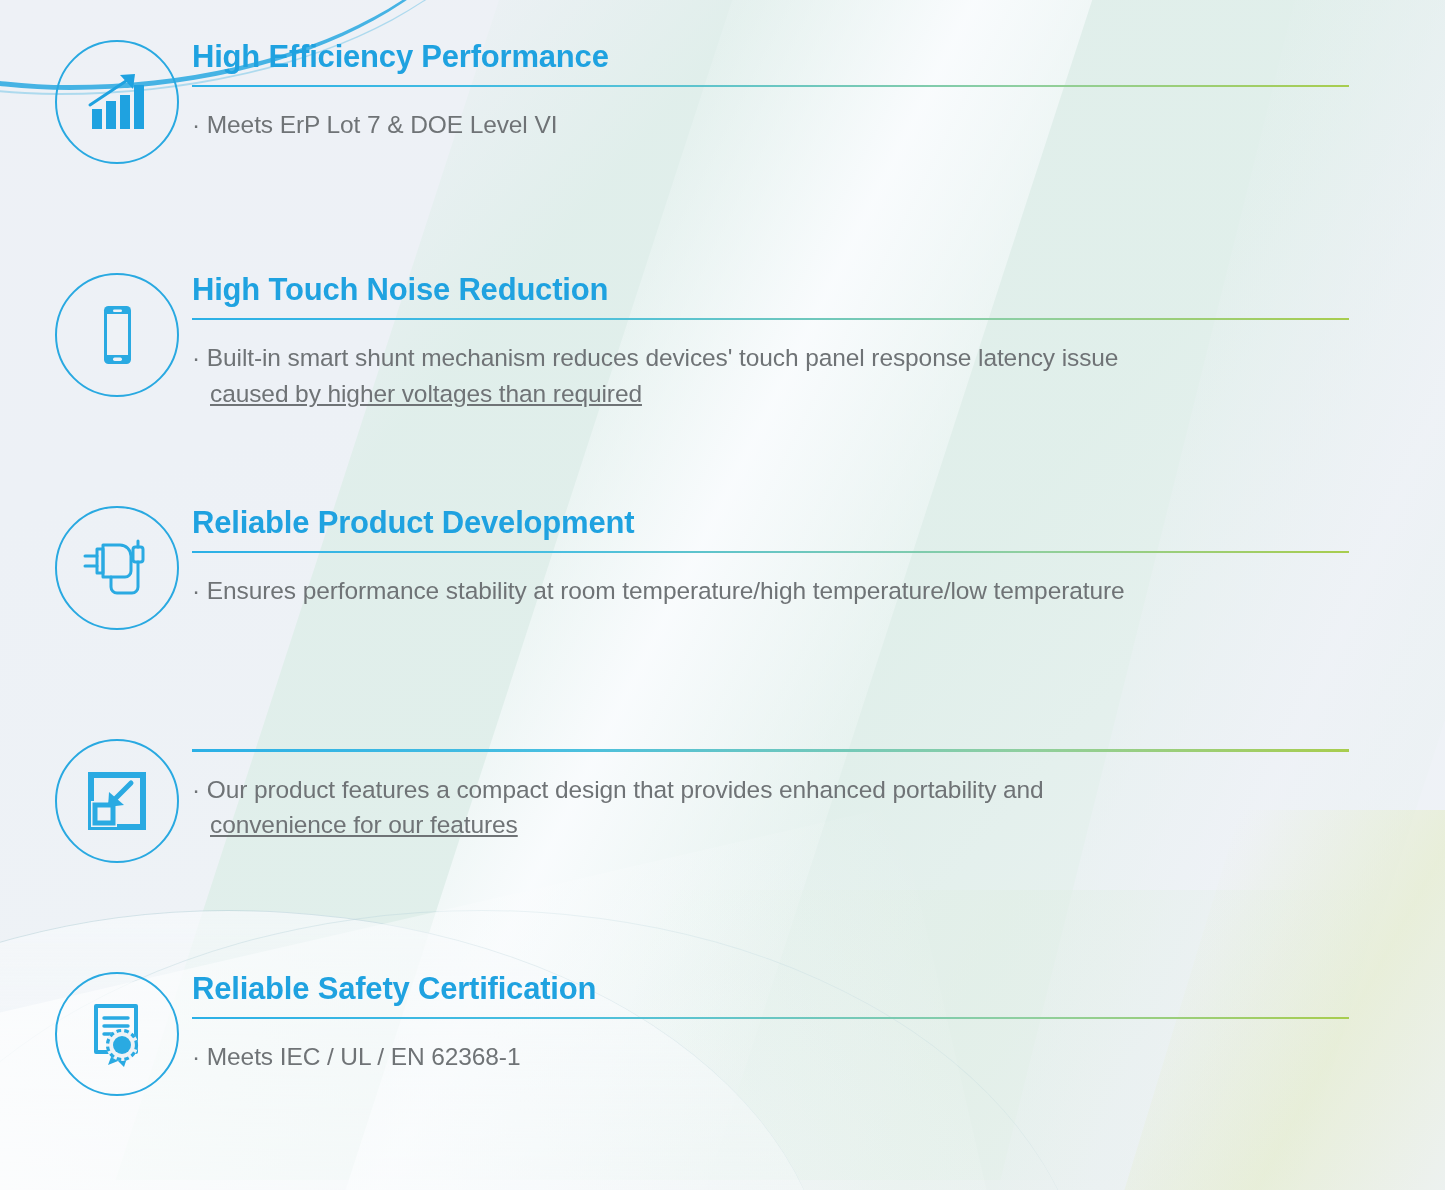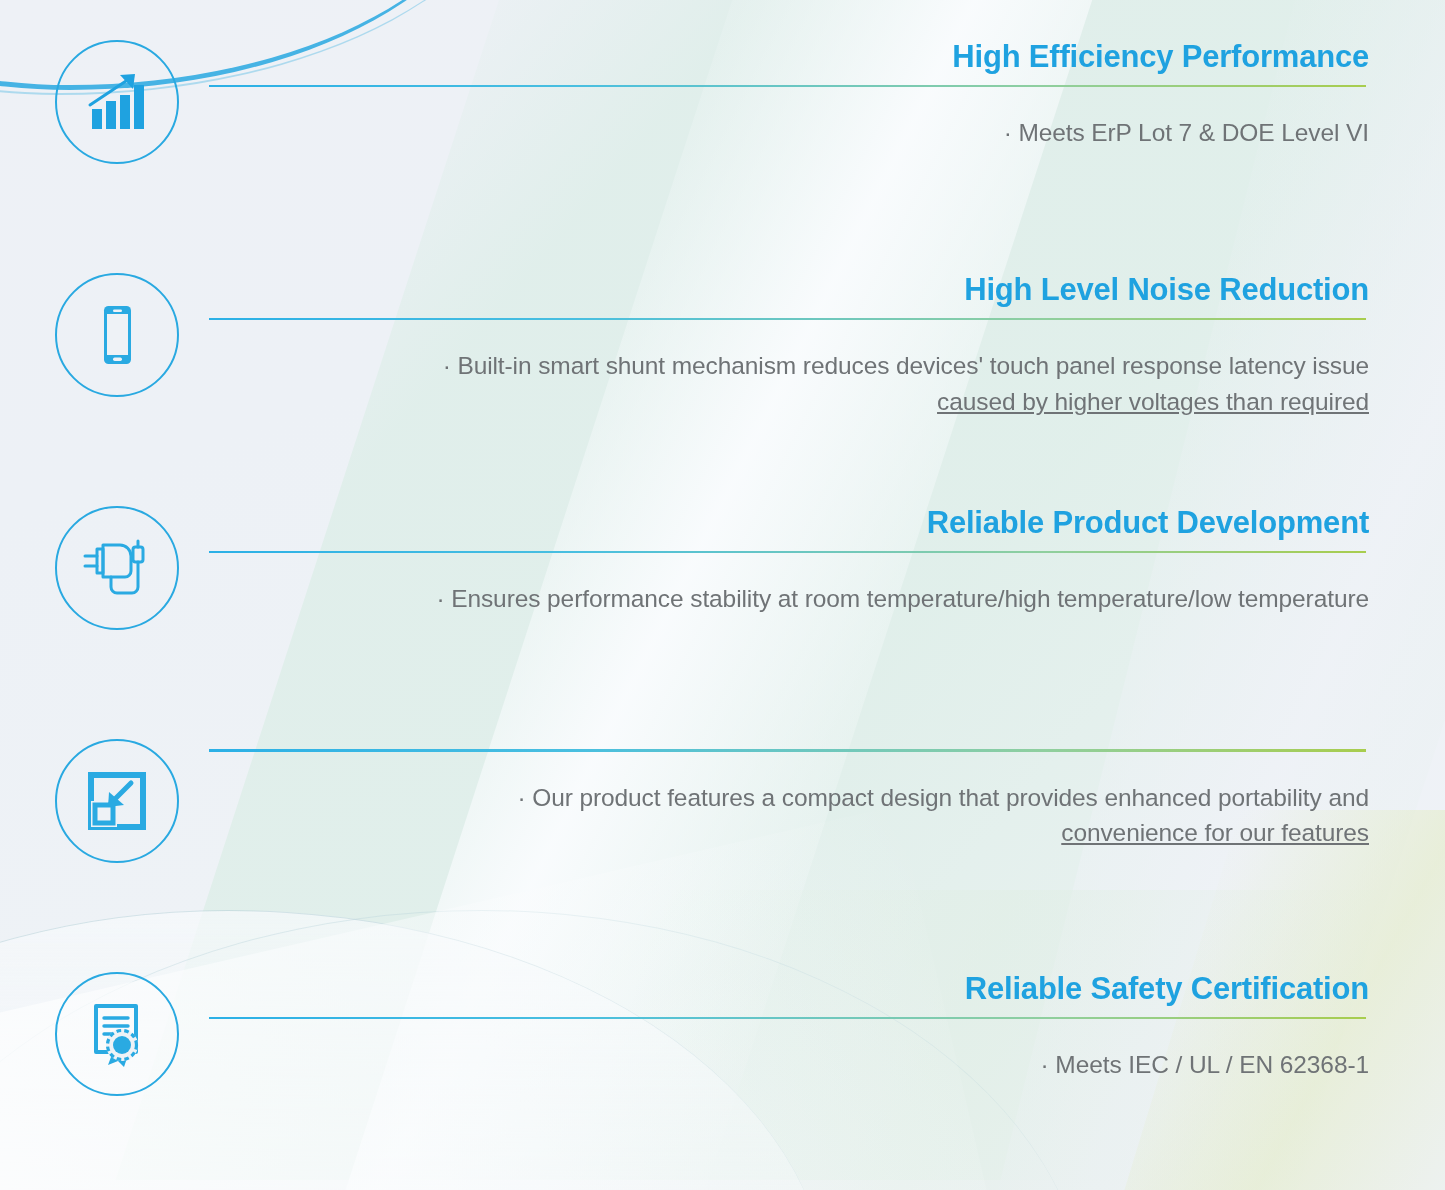--- a/index.html
+++ b/index.html
@@ -135,43 +135,42 @@
     height:124px;
     border-radius:50%;
     border:2.5px solid #29a9e1;
     display:flex;
     align-items:center;
     justify-content:center;
   }
 
   .feature-body {
     position:absolute;
-    left:209px;
+    left:192px;
     width:1160px;
-    text-align:right;
   }
 
   .feature-title {
     font-size:31px;
     font-weight:bold;
     color:#1fa2e0;
     letter-spacing:-0.2px;
     line-height:1.12;
     white-space:nowrap;
   }
 
   .feature-divider {
     margin-top:10px;
     width:1157px;
     height:2.5px;
     background:linear-gradient(90deg, #2bb0e6 0%, #49bfe0 32%, #8fcf9f 72%, #a8cd4e 100%);
   }
 
   .feature-bullets {
-    margin-top:28px;
+    margin-top:20px;
   }
 
   .bullet-line {
     font-size:24.5px;
     color:#6f7376;
     line-height:1.45;
     letter-spacing:-0.1px;
     white-space:pre;
   }
   .bullet-line.cont {
@@ -227,21 +226,21 @@
   <div class="feature-row" id="row-1">
     <div class="icon-badge">
       <svg width="74" height="74" viewBox="0 0 74 74" aria-hidden="true">
         <rect x="24" y="8" width="27" height="58" rx="4.5" ry="4.5" fill="#2aaae2"></rect>
         <rect x="27" y="16" width="21" height="41" fill="#eef2f6"></rect>
         <rect x="33" y="11.5" width="9" height="2.6" rx="1.3" fill="#eef2f6"></rect>
         <rect x="33" y="59.5" width="9" height="3.4" rx="1.7" fill="#eef2f6"></rect>
       </svg>
     </div>
     <div class="feature-body">
-      <div class="feature-title">High Level Noise Reduction</div>
+      <div class="feature-title">High Touch Noise Reduction</div>
       <div class="feature-divider"></div>
       <div class="feature-bullets">
         <div class="bullet-line">· Built-in smart shunt mechanism reduces devices' touch panel response latency issue</div>
         <div class="bullet-line cont">caused by higher voltages than required</div>
       </div>
     </div>
   </div>
 
   <div class="feature-row" id="row-2">
     <div class="icon-badge">

